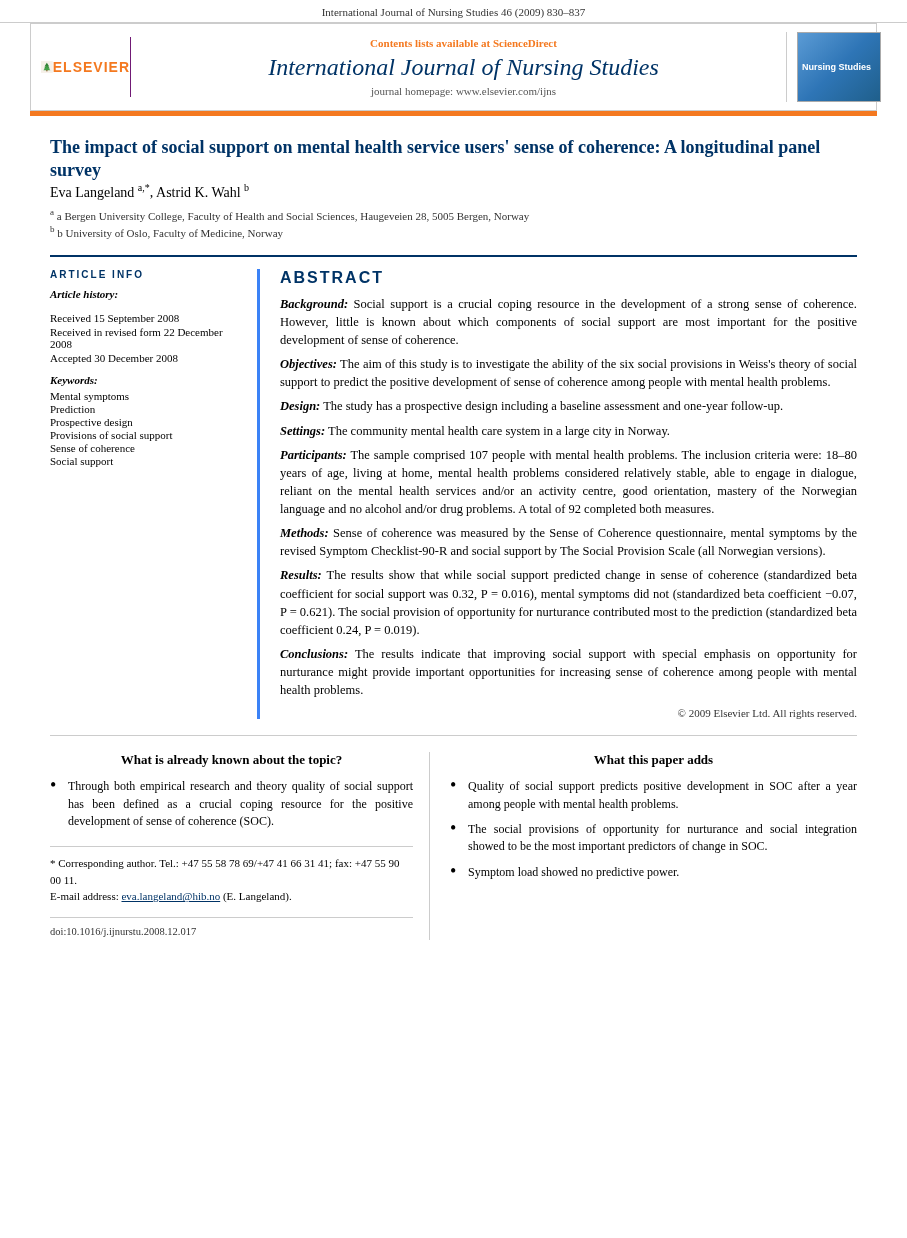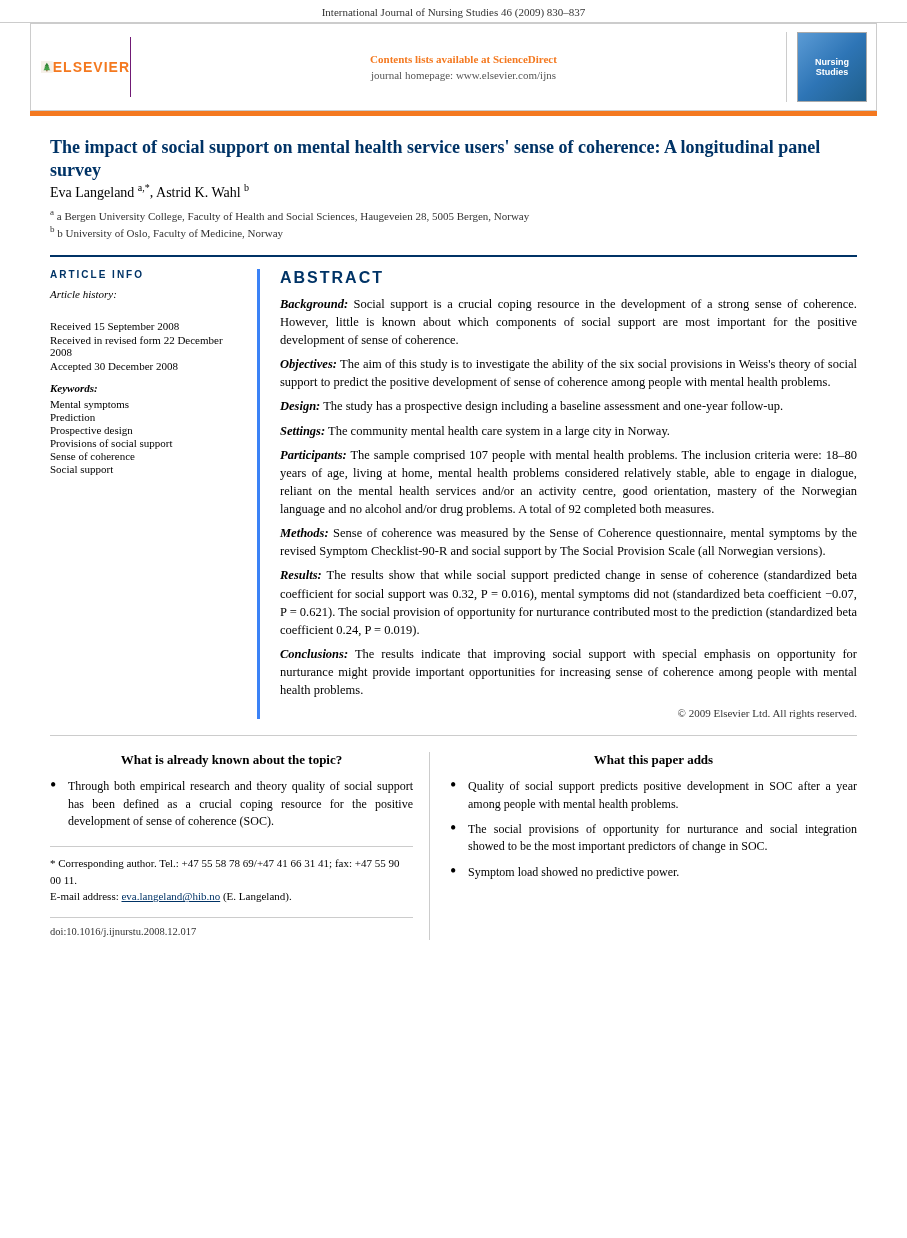--- a/index.html
+++ b/index.html
@@ -79,21 +79,21 @@
       color: #555;
       margin-top: 4px;
     }
     .nursing-logo {
       width: 80px;
       min-width: 80px;
       border-left: 1px solid #ccc;
       padding-left: 10px;
     }
     .nursing-logo-img {
-      width: 70px;
+      width: 84px;
       height: 70px;
       background: linear-gradient(135deg, #5b9bd5, #2e75b6, #1f5f8b);
       border: 1px solid #aaa;
       display: flex;
       align-items: center;
       justify-content: flex-start;
       font-size: 8px;
       color: white;
       text-align: center;
       padding: 4px;
@@ -168,22 +168,22 @@
       letter-spacing: 2px;
       text-transform: uppercase;
       color: #003366;
       font-weight: bold;
       margin-bottom: 8px;
     }
 
     .article-info-label {
       font-size: 11px;
       font-style: italic;
-      font-weight: normal;
-      margin-bottom: 20px;
+      font-weight: bold;
+      margin-bottom: 12px;
     }
     .article-info-date {
       font-size: 11px;
       margin-bottom: 2px;
     }
 
     .keywords-label {
       font-size: 11px;
       font-style: italic;
       font-weight: bold;
@@ -304,20 +304,21 @@
         <polygon points="30,8 18,28 42,28" fill="#2e7d32"></polygon>
         <polygon points="30,18 15,38 45,38" fill="#388e3c"></polygon>
         <polygon points="30,26 12,46 48,46" fill="#43a047"></polygon>
       </svg>
       <div class="elsevier-text">ELSEVIER</div>
     </div>
     <div class="journal-center">
       <div class="sciencedirect-link">
         <span>Contents lists available at </span><span style="color:#f47920;font-weight:bold;cursor:pointer;">ScienceDirect</span>
       </div>
+      <div class="journal-title-text">International Journal of Nursing Studies</div>
       <div class="journal-homepage">journal homepage: www.elsevier.com/ijns</div>
     </div>
     <div class="nursing-logo">
       <div class="nursing-logo-img">
         <span style="font-size:9px;font-weight:bold;">Nursing Studies</span>
       </div>
     </div>
   </div>
 
   <div class="orange-bar"></div>

